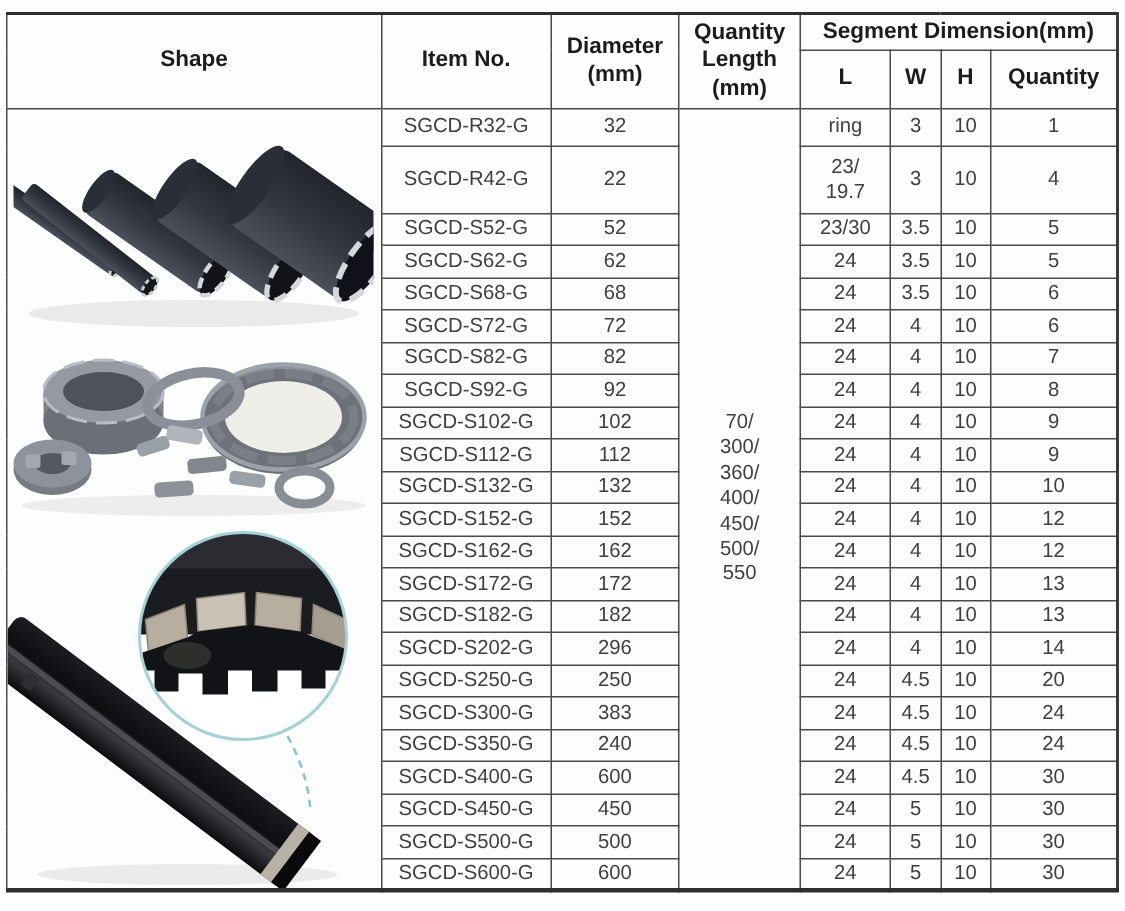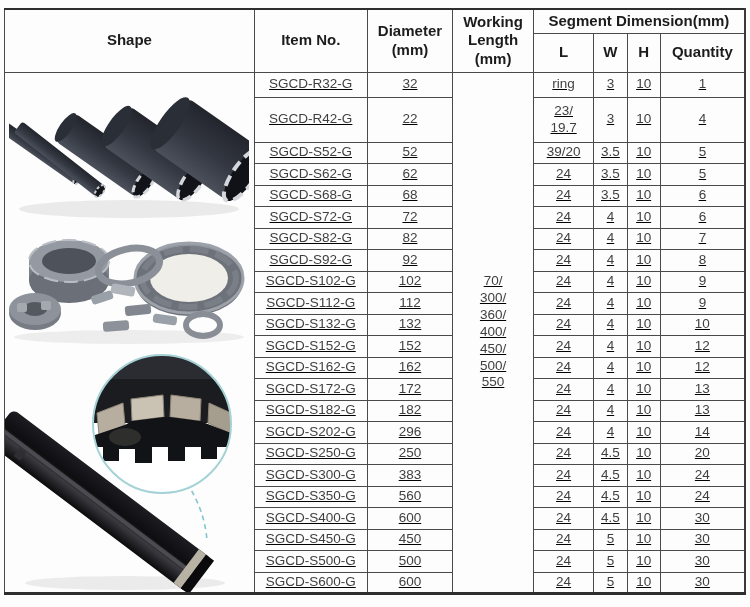--- a/index.html
+++ b/index.html
@@ -22,21 +22,21 @@
     overflow:hidden;
   }
   table.spec th{
     font-weight:bold;color:#1c1c1c;font-size:15px;background:#fdfdfd;
   }
   th.shape-h, td.shape-cell{border-left:none;}
   tr.h1{height:24px;}
   tr.h2{height:39px;}
   tr.r0{height:25px;}
   tr.tall{height:45px;}
-  tbody tr{height:21.5px;text-decoration:underline;}
+  tbody tr{height:21.5px;}
   td.shape-cell{
     position:relative;background:#fdfdfd;vertical-align:top;
   }
   td.wl-cell{
     white-space:pre-line;font-size:15px;line-height:21px;color:#3b3b3b;
   }
   td.l-cell{white-space:pre-line;}
   .photo{position:absolute;left:0;}
   .photo.bits{top:10px;left:4px;}
   .photo.rings{top:160px;left:2px;}
@@ -55,21 +55,21 @@
       <col style="width:60px">
         <col style="width:33px">
         <col style="width:33px">
         <col style="width:84px">
     </colgroup>
     <thead>
       <tr class="h1">
         <th class="shape-h" rowspan="2">Shape</th>
         <th rowspan="2">Item No.</th>
         <th rowspan="2">Diameter (mm)</th>
-        <th rowspan="2">Working Length (mm)</th>
+        <th rowspan="2">Quantity Length (mm)</th>
         <th colspan="4">Segment Dimension(mm)</th>
       </tr>
       <tr class="h2">
         <th>L</th>
         <th>W</th>
         <th>H</th>
         <th>Quantity</th>
       </tr>
     </thead>
     <tbody id="spec-body">
@@ -218,21 +218,21 @@
           <td>22</td>
           <td class="l-cell">23/
 19.7</td>
           <td>3</td>
           <td>10</td>
           <td>4</td>
         </tr>
         <tr>
           <td>SGCD-S52-G</td>
           <td>52</td>
-          <td class="l-cell">39/20</td>
+          <td class="l-cell">23/30</td>
           <td>3.5</td>
           <td>10</td>
           <td>5</td>
         </tr>
         <tr>
           <td>SGCD-S62-G</td>
           <td>62</td>
           <td class="l-cell">24</td>
           <td>3.5</td>
           <td>10</td>
@@ -345,21 +345,21 @@
         <tr>
           <td>SGCD-S300-G</td>
           <td>383</td>
           <td class="l-cell">24</td>
           <td>4.5</td>
           <td>10</td>
           <td>24</td>
         </tr>
         <tr>
           <td>SGCD-S350-G</td>
-          <td>560</td>
+          <td>240</td>
           <td class="l-cell">24</td>
           <td>4.5</td>
           <td>10</td>
           <td>24</td>
         </tr>
         <tr>
           <td>SGCD-S400-G</td>
           <td>600</td>
           <td class="l-cell">24</td>
           <td>4.5</td>

